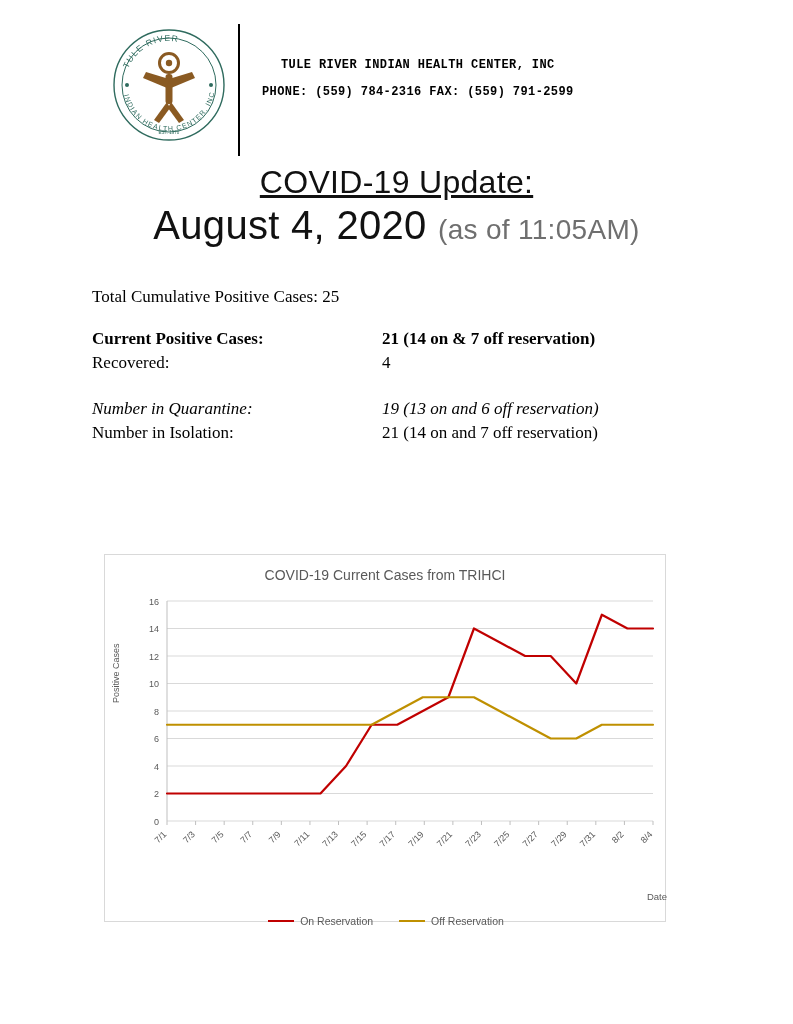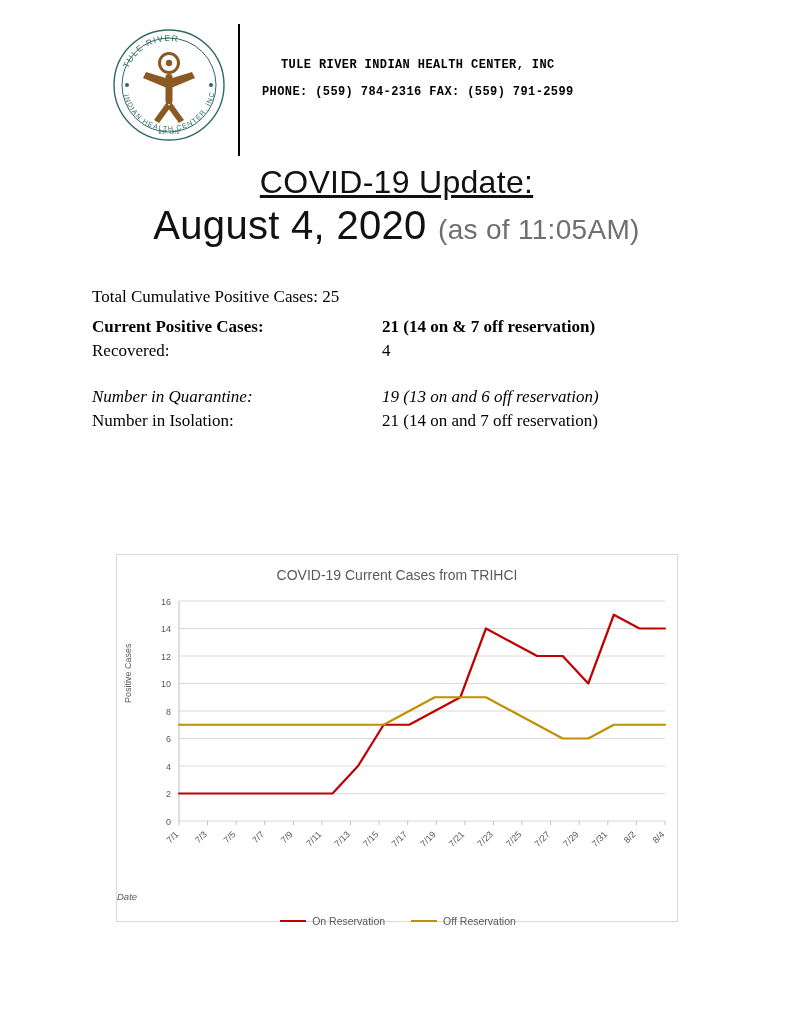--- a/index.html
+++ b/index.html
@@ -81,30 +81,30 @@
     font-family: "Liberation Serif", serif;
   }
   .stat-row {
     display: flex;
     font-size: 17px;
     margin-bottom: 4px;
   }
   .stat-label { width: 290px; }
   .stat-value { flex: 1; }
 
-  .row-total { font-size: 17px; margin-bottom: 10px; }
+  .row-total { font-size: 17px; margin-bottom: 22px; }
   .row-current { font-weight: bold; }
   .row-recovered { margin-bottom: 26px; }
   .row-quarantine { font-style: italic; }
   .row-isolation { }
 
   
   .chart-card {
     position: absolute;
-    left: 116px;
+    left: 104px;
     top: 554px;
     width: 562px;
     height: 368px;
     background: #ffffff;
     border: 1px solid #d9d9d9;
     box-sizing: border-box;
   }
   .chart-title {
     text-align: center;
     font-size: 14px;
@@ -124,24 +124,23 @@
     transform-origin: left top;
     font-size: 9px;
     color: #595959;
     white-space: nowrap;
   }
   .axis-x-label {
     position: absolute;
     left: 0;
     right: 0;
     top: 308px;
-    text-align: left;
+    text-align: right;
     font-size: 9.5px;
     color: #595959;
-    font-style: italic;
   }
   .legend {
     position: absolute;
     left: 0;
     right: 0;
     top: 332px;
     display: flex;
     justify-content: center;
     gap: 26px;
     font-size: 10.5px;

